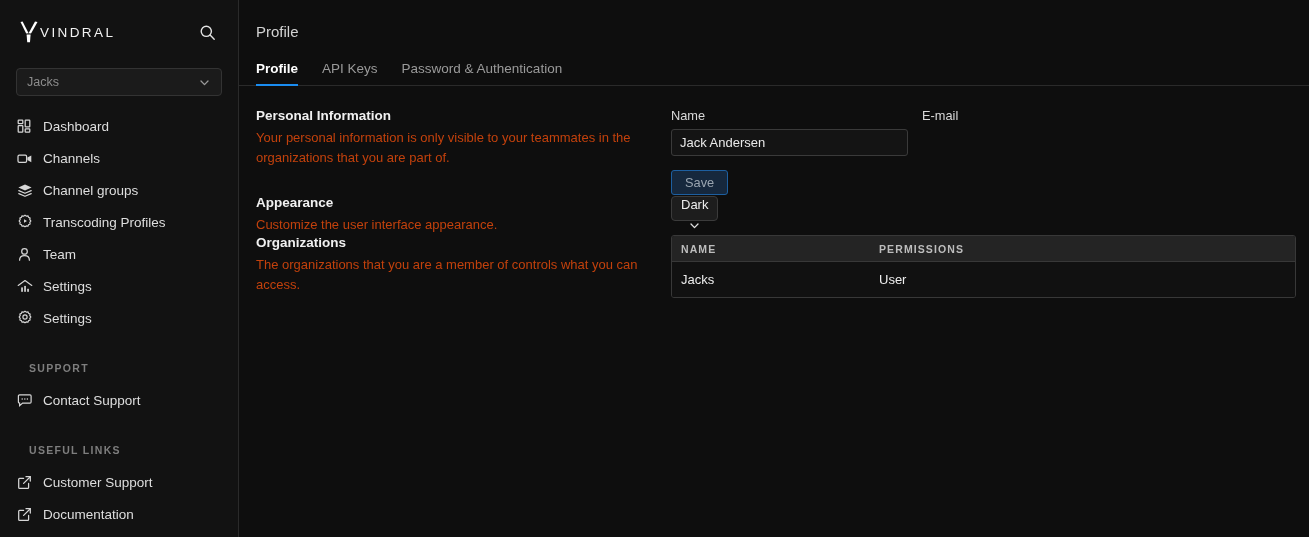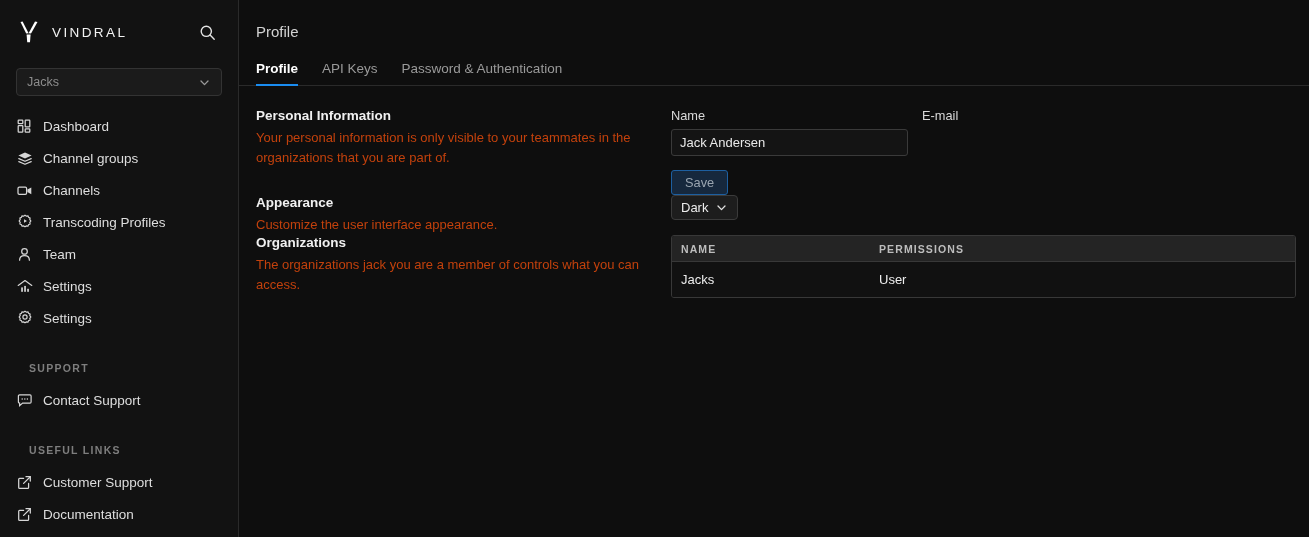--- a/index.html
+++ b/index.html
@@ -18,21 +18,20 @@
     border-right: 1px solid #2a2a2a;
     flex: 0 0 239px;
     position: relative;
   }
   .brand {
     display: flex; align-items: center;
     height: 64px; padding: 0 18px;
   }
   .logo-mark { width: 22px; height: 24px; flex: 0 0 22px; }
   .brand-name {
-    margin-left: 12px;
     color: #f2f2f2;
     font-size: 13.5px;
     letter-spacing: 2.4px;
     font-weight: 400;
   }
   .search-btn {
     margin-left: auto;
     width: 26px; height: 26px;
     display: flex; align-items: center; justify-content: center;
     cursor: pointer;
@@ -167,20 +166,21 @@
     height: 25px;
     background: #1d1d1d;
     border: 1px solid #3b3b3b;
     border-radius: 4px;
     display: inline-flex; align-items: center;
     gap: 7px;
     padding: 0 9px;
     color: #ececec;
     font-size: 13px;
     cursor: pointer;
+    flex-direction: column;
   }
 
   .orgs-row { margin-top: 41px; }
   .table {
     width: 625px;
     border: 1px solid #383838;
     border-radius: 3px;
     overflow: hidden;
   }
   .thead {
@@ -246,37 +246,37 @@
             <rect x="1.2" y="6.6" width="4.6" height="6.6" rx="0.6"></rect>
             <rect x="8.2" y="1.2" width="4.6" height="6.6" rx="0.6"></rect>
             <rect x="8.2" y="9.8" width="4.6" height="3.4" rx="0.6"></rect>
           </svg>
         </span>
         <span class="lbl">Dashboard</span>
       </div>
 
       <div class="nav-item">
         <span class="ico">
+          <svg width="16" height="15" viewBox="0 0 16 15" fill="none" stroke="#d6d6d6" stroke-width="1.25">
+            <rect x="1" y="4.2" width="8.6" height="7.2" rx="1.3"></rect>
+            <path d="M10.4 6.6 L14.3 4.4 L14.3 11.2 L10.4 9.0 Z" fill="#d6d6d6" stroke="none"></path>
+          </svg>
+        </span>
+        <span class="lbl">Channels</span>
+      </div>
+
+      <div class="nav-item">
+        <span class="ico">
           <svg width="16" height="15" viewBox="0 0 16 15" fill="none" stroke="#d6d6d6" stroke-width="1.2">
             <path d="M8 1.6 L14.6 4.6 L8 7.6 L1.4 4.6 Z" fill="#d6d6d6" stroke="none"></path>
             <path d="M1.8 7.6 L8 10.3 L14.2 7.6" stroke-linecap="round" stroke-linejoin="round"></path>
             <path d="M1.8 10.6 L8 13.3 L14.2 10.6" stroke-linecap="round" stroke-linejoin="round"></path>
           </svg>
         </span>
         <span class="lbl">Channel groups</span>
-      </div>
-
-      <div class="nav-item">
-        <span class="ico">
-          <svg width="16" height="15" viewBox="0 0 16 15" fill="none" stroke="#d6d6d6" stroke-width="1.25">
-            <rect x="1" y="4.2" width="8.6" height="7.2" rx="1.3"></rect>
-            <path d="M10.4 6.6 L14.3 4.4 L14.3 11.2 L10.4 9.0 Z" fill="#d6d6d6" stroke="none"></path>
-          </svg>
-        </span>
-        <span class="lbl">Channels</span>
       </div>
 
       <div class="nav-item">
         <span class="ico">
           <svg width="16" height="16" viewBox="0 0 16 16" fill="none" stroke="#d6d6d6" stroke-width="1.2">
             <path d="M8 1.3 L9.4 2.2 L11 1.9 L11.6 3.4 L13.1 4.1 L12.8 5.7 L13.8 7 L12.8 8.3 L13.1 9.9 L11.6 10.6 L11 12.1 L9.4 11.8 L8 12.7 L6.6 11.8 L5 12.1 L4.4 10.6 L2.9 9.9 L3.2 8.3 L2.2 7 L3.2 5.7 L2.9 4.1 L4.4 3.4 L5 1.9 L6.6 2.2 Z"></path>
             <path d="M7.0 5.2 L10.0 7.0 L7.0 8.8 Z" fill="#d6d6d6" stroke="none"></path>
           </svg>
         </span>
         <span class="lbl">Transcoding Profiles</span>
@@ -405,21 +405,21 @@
                 <path d="M3 5 L6.5 8.6 L10 5" stroke-linecap="round" stroke-linejoin="round"></path>
               </svg>
             </span>
           </div>
         </div>
       </section>
 
       <section class="row orgs-row">
         <div class="desc-col">
           <div class="sec-title">Organizations</div>
-          <div class="sec-desc">The organizations jack you are a member of controls what you can access.</div>
+          <div class="sec-desc">The organizations that you are a member of controls what you can access.</div>
         </div>
         <div class="field-col">
           <div class="table">
             <div class="thead">
               <div class="th col-name">NAME</div>
               <div class="th col-perm">PERMISSIONS</div>
             </div>
             <div class="tr">
               <div class="td col-name">Jacks</div>
               <div class="td col-perm">User</div>

